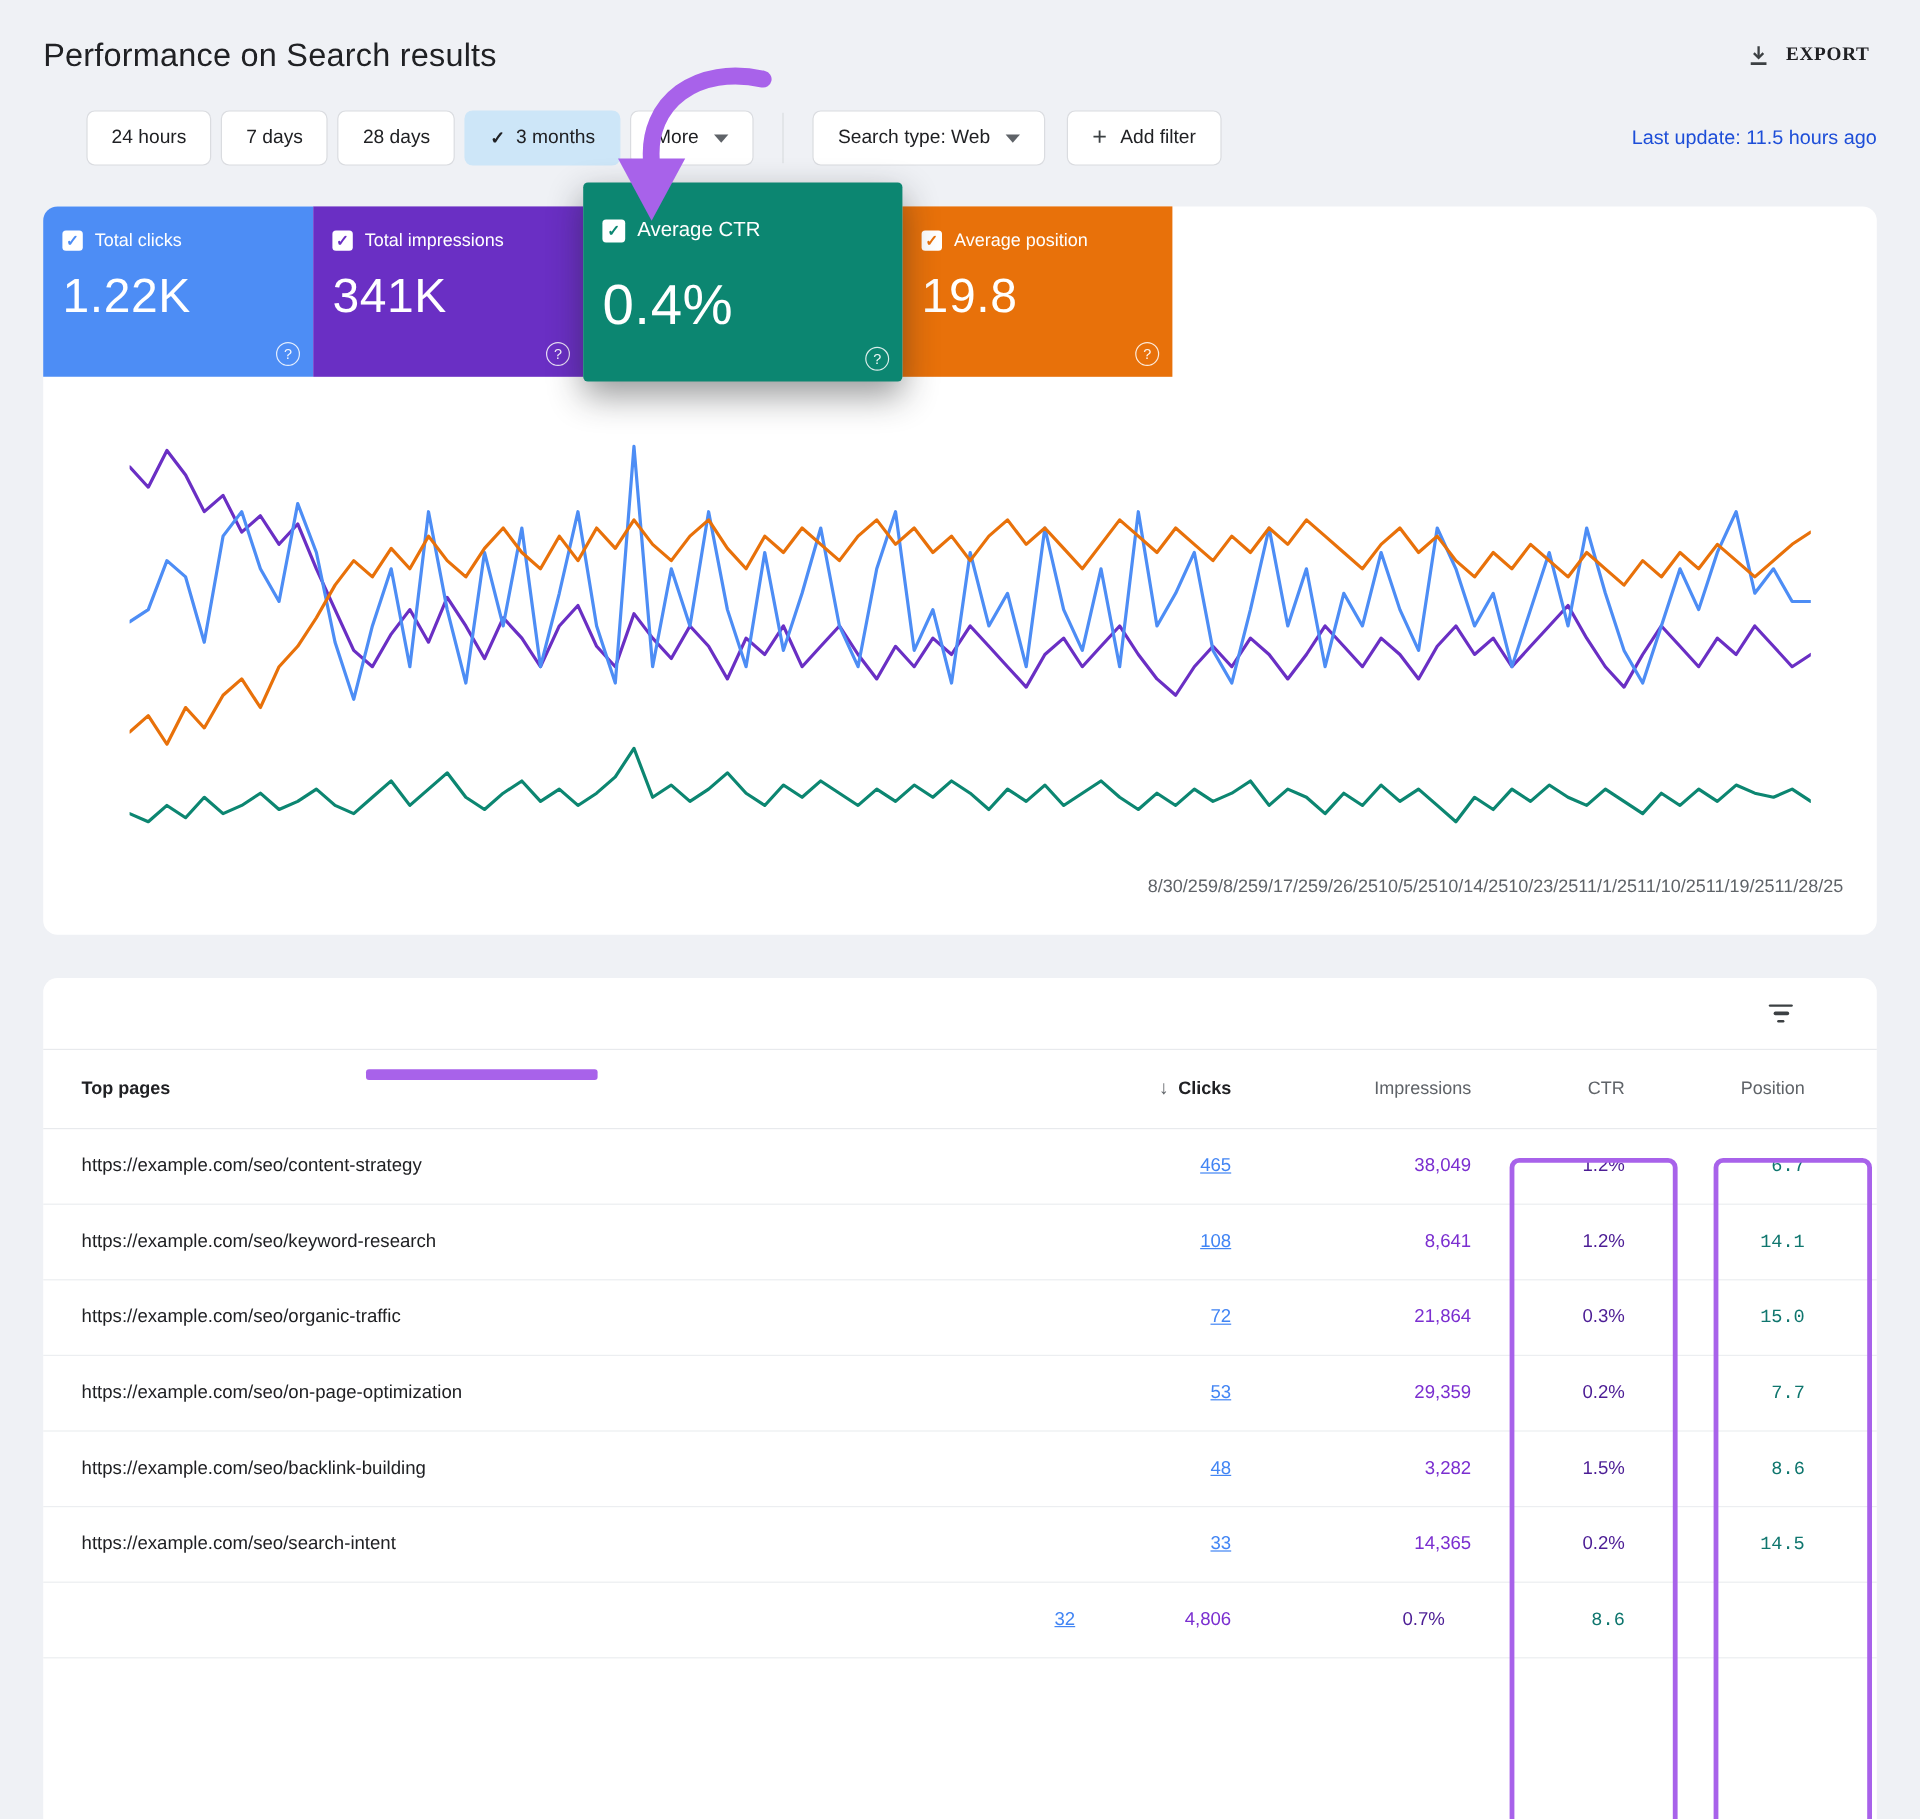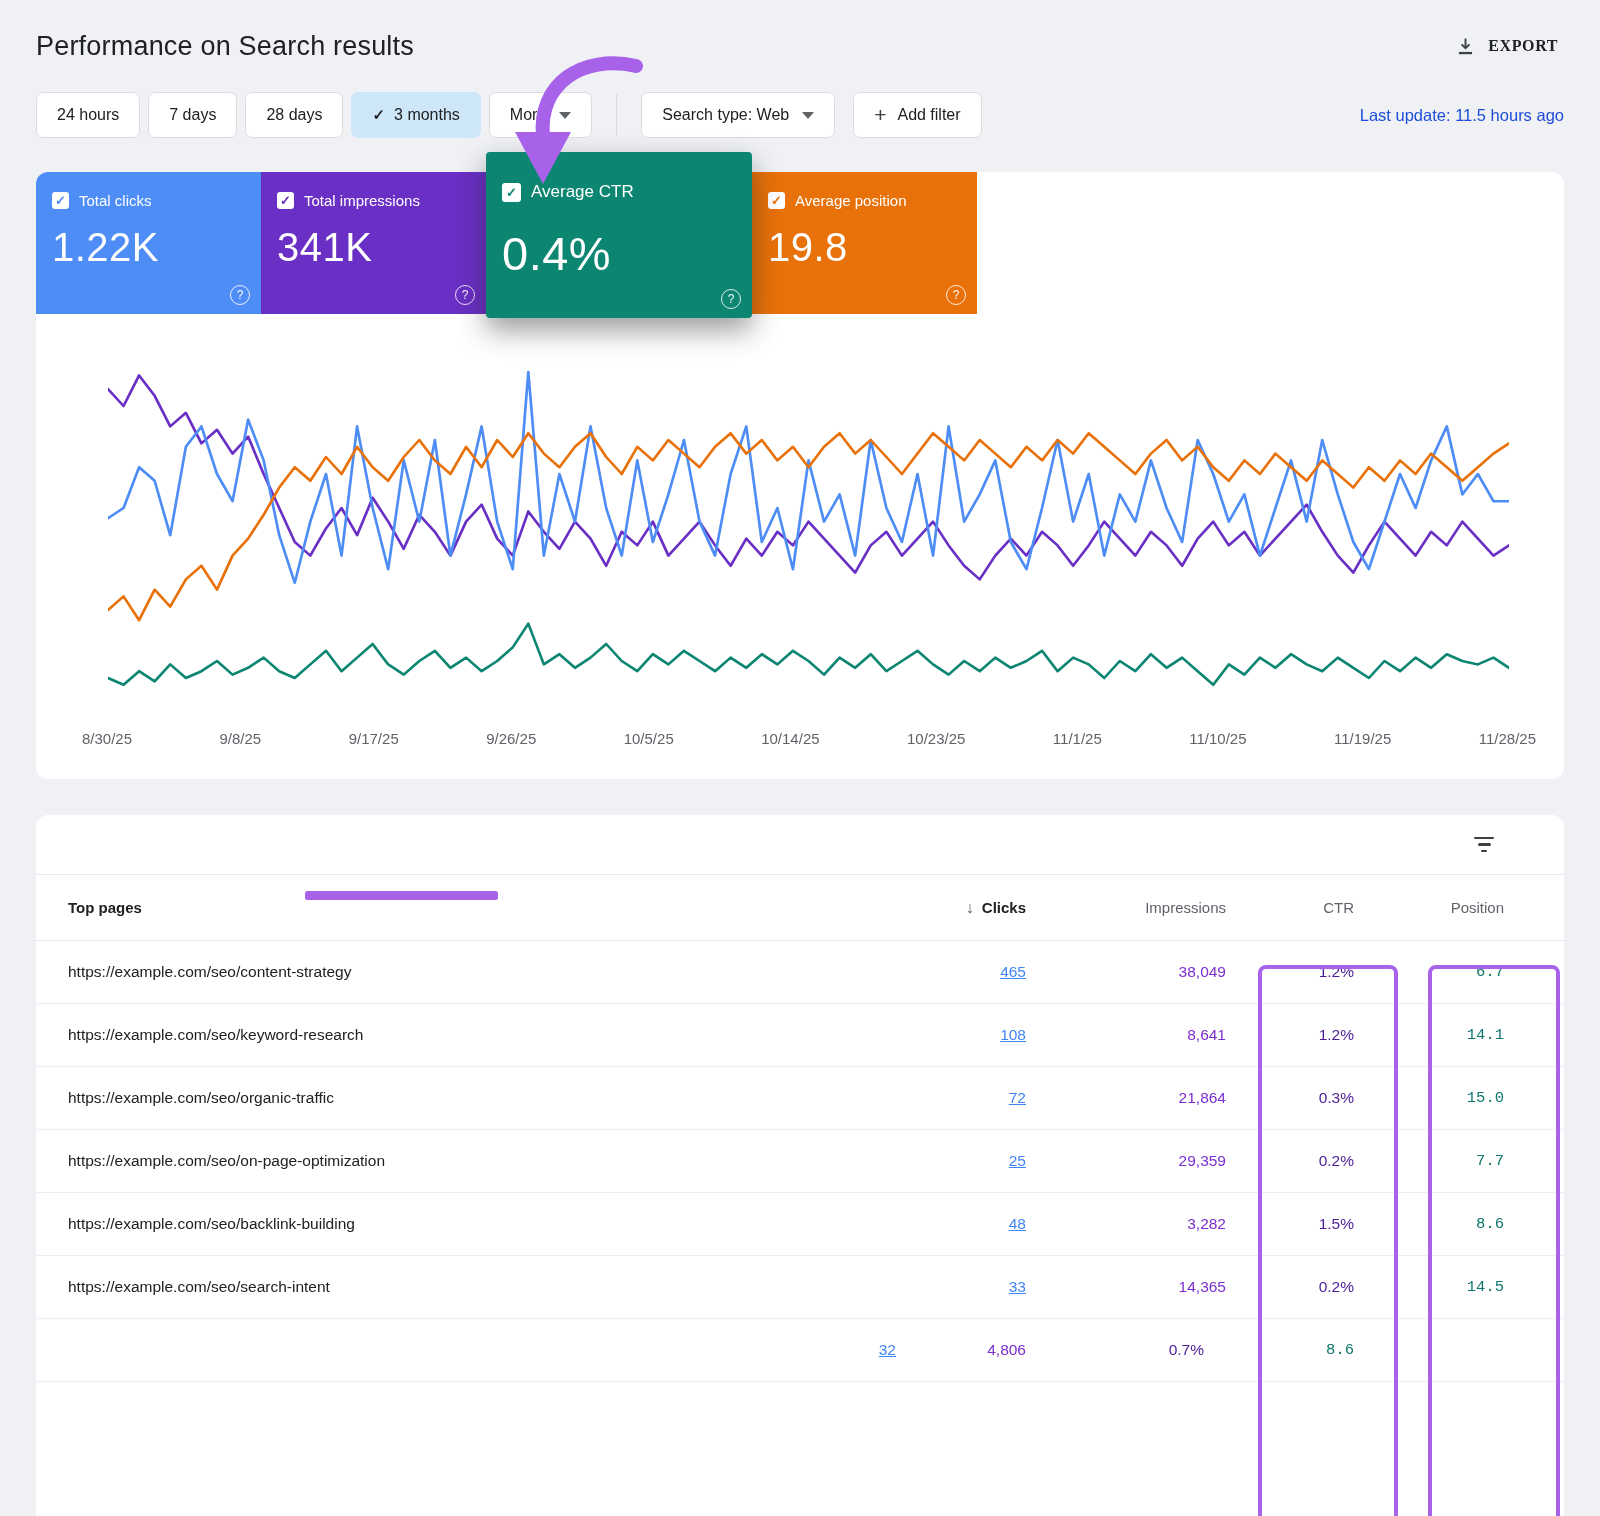--- a/index.html
+++ b/index.html
@@ -44,21 +44,21 @@
   .elevated .cb{width:19px;height:19px;}
   .metric-value{font-size:40px;margin-top:16px;letter-spacing:.5px;}
   .elevated .metric-value{font-size:47px;margin-top:24px;}
   .help{position:absolute;right:11px;bottom:9px;width:20px;height:20px;border:1.5px solid rgba(255,255,255,.85);
     border-radius:50%;display:flex;align-items:center;justify-content:center;font-size:12px;color:rgba(255,255,255,.95);cursor:pointer;}
 
   .arrow-annotation{position:absolute;left:462px;top:-120px;z-index:8;}
 
   .chart-wrap{padding:42px 55px 0 72px;}
   #chart-svg{width:100%;height:358px;display:block;}
-  .x-labels{display:flex;justify-content:space-between;padding:12px 28px 18px 46px;font-size:15px;color:#5f6368;}
+  .x-labels{display:flex;justify-content:flex-end;padding:12px 28px 18px 46px;font-size:15px;color:#5f6368;}
 
   
   .table-panel{position:relative;background:#fff;border-radius:12px;margin-top:36px;height:720px;}
   .tabs{display:flex;justify-content:space-between;align-items:center;height:84px;padding:0 95px;border-bottom:1px solid #e8eaed;}
   .tab{font-family:inherit;font-size:15px;font-weight:500;letter-spacing:.9px;color:#5f6368;background:none;border:none;cursor:pointer;}
   .tab.selected{color:#202124;}
   .tab-underline{position:absolute;left:269px;top:76px;width:193px;height:9px;background:var(--accent);border-radius:2.5px;z-index:3;}
 
   .toolbar{display:flex;justify-content:flex-end;align-items:center;height:60px;padding:0 70px;border-bottom:1px solid #e8eaed;}
   .tune-icon{display:flex;flex-direction:column;align-items:center;gap:4px;cursor:pointer;}
@@ -96,21 +96,21 @@
           <path d="M12 3v10" stroke="#3c4043" stroke-width="2.2" fill="none"></path>
           <path d="M7.5 9.5 12 14l4.5-4.5" stroke="#3c4043" stroke-width="2.2" fill="none"></path>
           <path d="M4.5 19.5h15" stroke="#3c4043" stroke-width="2.6" fill="none"></path>
         </svg>
       </span>
       <span>EXPORT</span>
     </button>
   </header>
 
   <div class="filter-row">
-    <span id="range-group" style="display:flex;gap:8px;">
+    <span id="range-group" style="display:flex;gap:8px;margin-left:36px;">
         <button class="chip">
           <span>24 hours</span>
         </button>
         <button class="chip">
           <span>7 days</span>
         </button>
         <button class="chip">
           <span>28 days</span>
         </button>
         <button class="chip selected">
@@ -237,21 +237,21 @@
         </div>
         <div class="grid-row">
           <div class="cell-url">https://example.com/seo/organic-traffic</div>
           <div class="cell-num v-clicks">72</div>
           <div class="cell-num v-impr">21,864</div>
           <div class="cell-num wide-pad v-ctr">0.3%</div>
           <div class="cell-num wide-pad v-pos">15.0</div>
         </div>
         <div class="grid-row">
           <div class="cell-url">https://example.com/seo/on-page-optimization</div>
-          <div class="cell-num v-clicks">25</div>
+          <div class="cell-num v-clicks">53</div>
           <div class="cell-num v-impr">29,359</div>
           <div class="cell-num wide-pad v-ctr">0.2%</div>
           <div class="cell-num wide-pad v-pos">7.7</div>
         </div>
         <div class="grid-row">
           <div class="cell-url">https://example.com/seo/backlink-building</div>
           <div class="cell-num v-clicks">48</div>
           <div class="cell-num v-impr">3,282</div>
           <div class="cell-num wide-pad v-ctr">1.5%</div>
           <div class="cell-num wide-pad v-pos">8.6</div>

